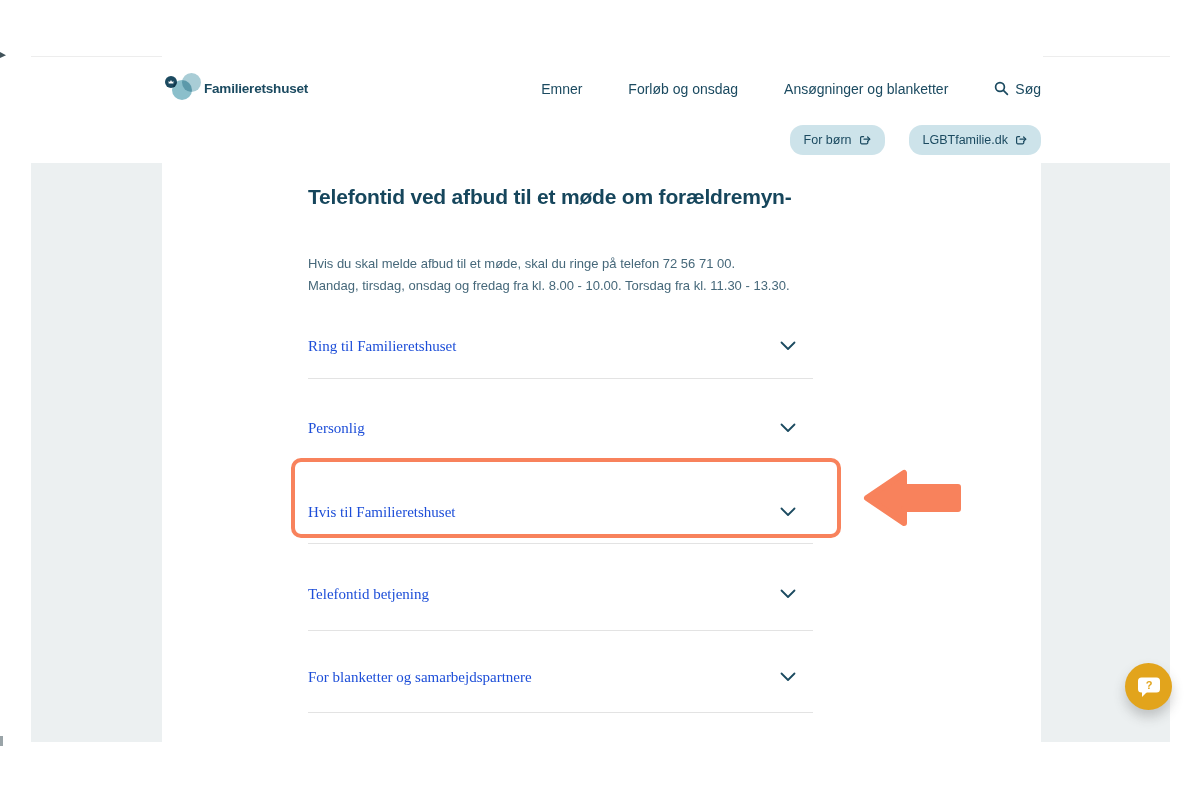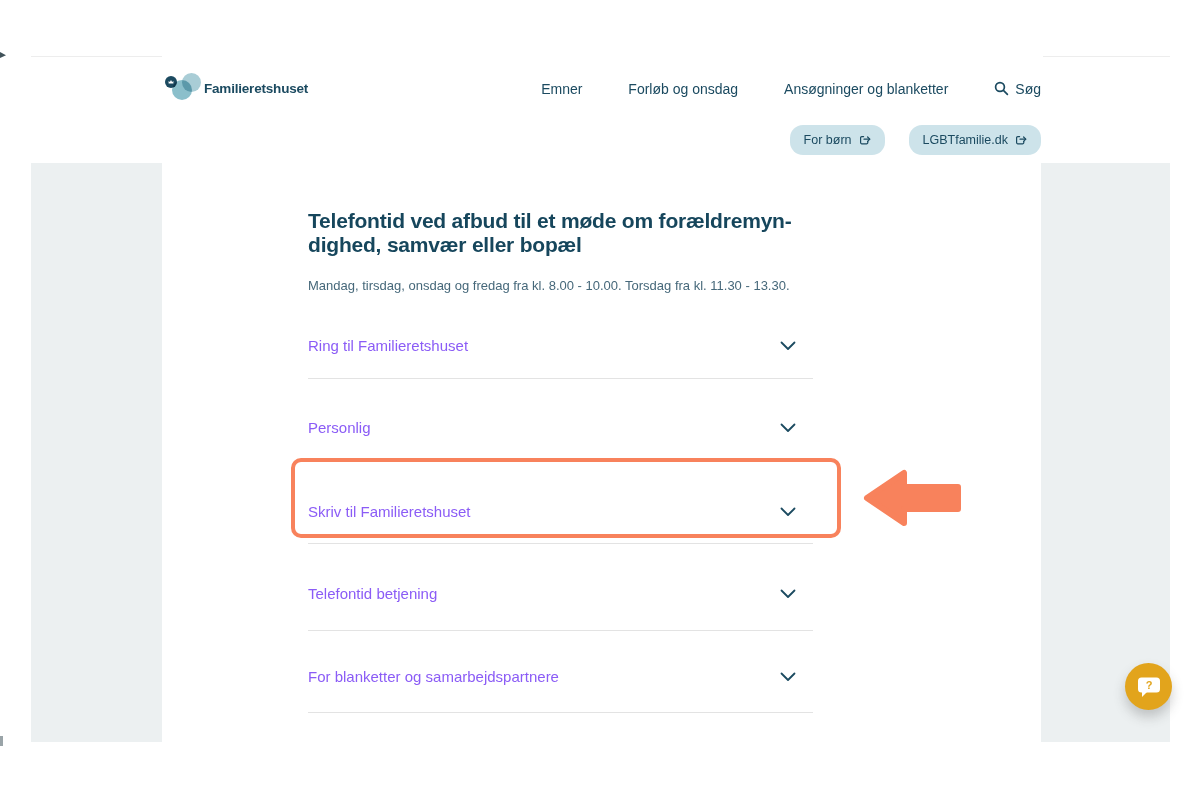--- a/index.html
+++ b/index.html
@@ -38,26 +38,26 @@
           white-space:nowrap; cursor:pointer; }
 
   
   .side-col { position:absolute; top:106px; height:579px; background:#ecf0f1; }
   #side-col-left  { left:0; width:131px; }
   #side-col-right { left:1010px; width:129px; }
 
   
   #content { position:absolute; left:277px; top:0; width:505px; height:685px; }
   #page-title { position:absolute; left:0; top:128px; font-size:21px; line-height:24px;
-                font-weight:700; color:#16465c; letter-spacing:-0.2px; white-space:nowrap;margin-top:24px; }
+                font-weight:700; color:#16465c; letter-spacing:-0.2px; white-space:nowrap; }
   #page-intro { position:absolute; left:0; top:196px; font-size:13px; line-height:22px;
                 color:#46687a; white-space:nowrap; }
 
-  .acc-label { position:absolute; left:0; font-size:15px; font-weight:500; color:#8b5cf6;
-               line-height:20px; white-space:nowrap; cursor:pointer; }
+  .acc-label { position:absolute; left:0; font-size:15px; font-weight:500; color:#1d4ed8;
+               line-height:20px; white-space:nowrap; cursor:pointer;font-family:Liberation Serif, serif; }
   .acc-chevron { position:absolute; left:472px; width:16px; height:10px; cursor:pointer; }
   .acc-divider { position:absolute; left:0; width:505px; height:1px; background:#e3e3e3; }
 
   
   #highlight-box { position:absolute; left:260px; top:401px; width:550px; height:80px;
                    border:4px solid #f8825c; border-radius:10px; pointer-events:none; }
   #annotation-arrow { position:absolute; left:832px; top:411px; width:100px; height:60px; pointer-events:none; }
 
   
   #chat-button { position:absolute; left:1094px; top:606px; width:47px; height:47px; border-radius:50%;
@@ -118,40 +118,39 @@
         </svg>
       </div>
     </div>
 
     <div id="side-col-left" class="side-col"></div>
     <div id="side-col-right" class="side-col"></div>
 
     <div id="content">
       <h1 id="page-title">
         <span>Telefontid ved afbud til et møde om forældremyn-</span><br>
-        <span>dighed, samvær eller bopæl</span>
       </h1>
       <p id="page-intro">
-        <br>
+        <span>Hvis du skal melde afbud til et møde, skal du ringe på telefon 72 56 71 00.</span><br>
         <span>Mandag, tirsdag, onsdag og fredag fra kl. 8.00 - 10.00. Torsdag fra kl. 11.30 - 13.30.</span>
       </p>
 
       <span class="acc-label" style="top:279px">Ring til Familieretshuset</span>
       <svg class="acc-chevron" style="top:284px" viewBox="0 0 16 10">
           <polyline points="1.5,1.5 8,8 14.5,1.5" fill="none" stroke="#1b4a60" stroke-width="1.8" stroke-linecap="round" stroke-linejoin="round"></polyline>
         </svg>
       <div class="acc-divider" style="top:321px"></div>
 
       <span class="acc-label" style="top:361px">Personlig</span>
       <svg class="acc-chevron" style="top:366px" viewBox="0 0 16 10">
           <polyline points="1.5,1.5 8,8 14.5,1.5" fill="none" stroke="#1b4a60" stroke-width="1.8" stroke-linecap="round" stroke-linejoin="round"></polyline>
         </svg>
       <div class="acc-divider" style="top:403px"></div>
 
-      <span class="acc-label" style="top:445px">Skriv til Familieretshuset</span>
+      <span class="acc-label" style="top:445px">Hvis til Familieretshuset</span>
       <svg class="acc-chevron" style="top:450px" viewBox="0 0 16 10">
           <polyline points="1.5,1.5 8,8 14.5,1.5" fill="none" stroke="#1b4a60" stroke-width="1.8" stroke-linecap="round" stroke-linejoin="round"></polyline>
         </svg>
       <div class="acc-divider" style="top:486px"></div>
 
       <span class="acc-label" style="top:527px">Telefontid betjening</span>
       <svg class="acc-chevron" style="top:532px" viewBox="0 0 16 10">
           <polyline points="1.5,1.5 8,8 14.5,1.5" fill="none" stroke="#1b4a60" stroke-width="1.8" stroke-linecap="round" stroke-linejoin="round"></polyline>
         </svg>
       <div class="acc-divider" style="top:573px"></div>

